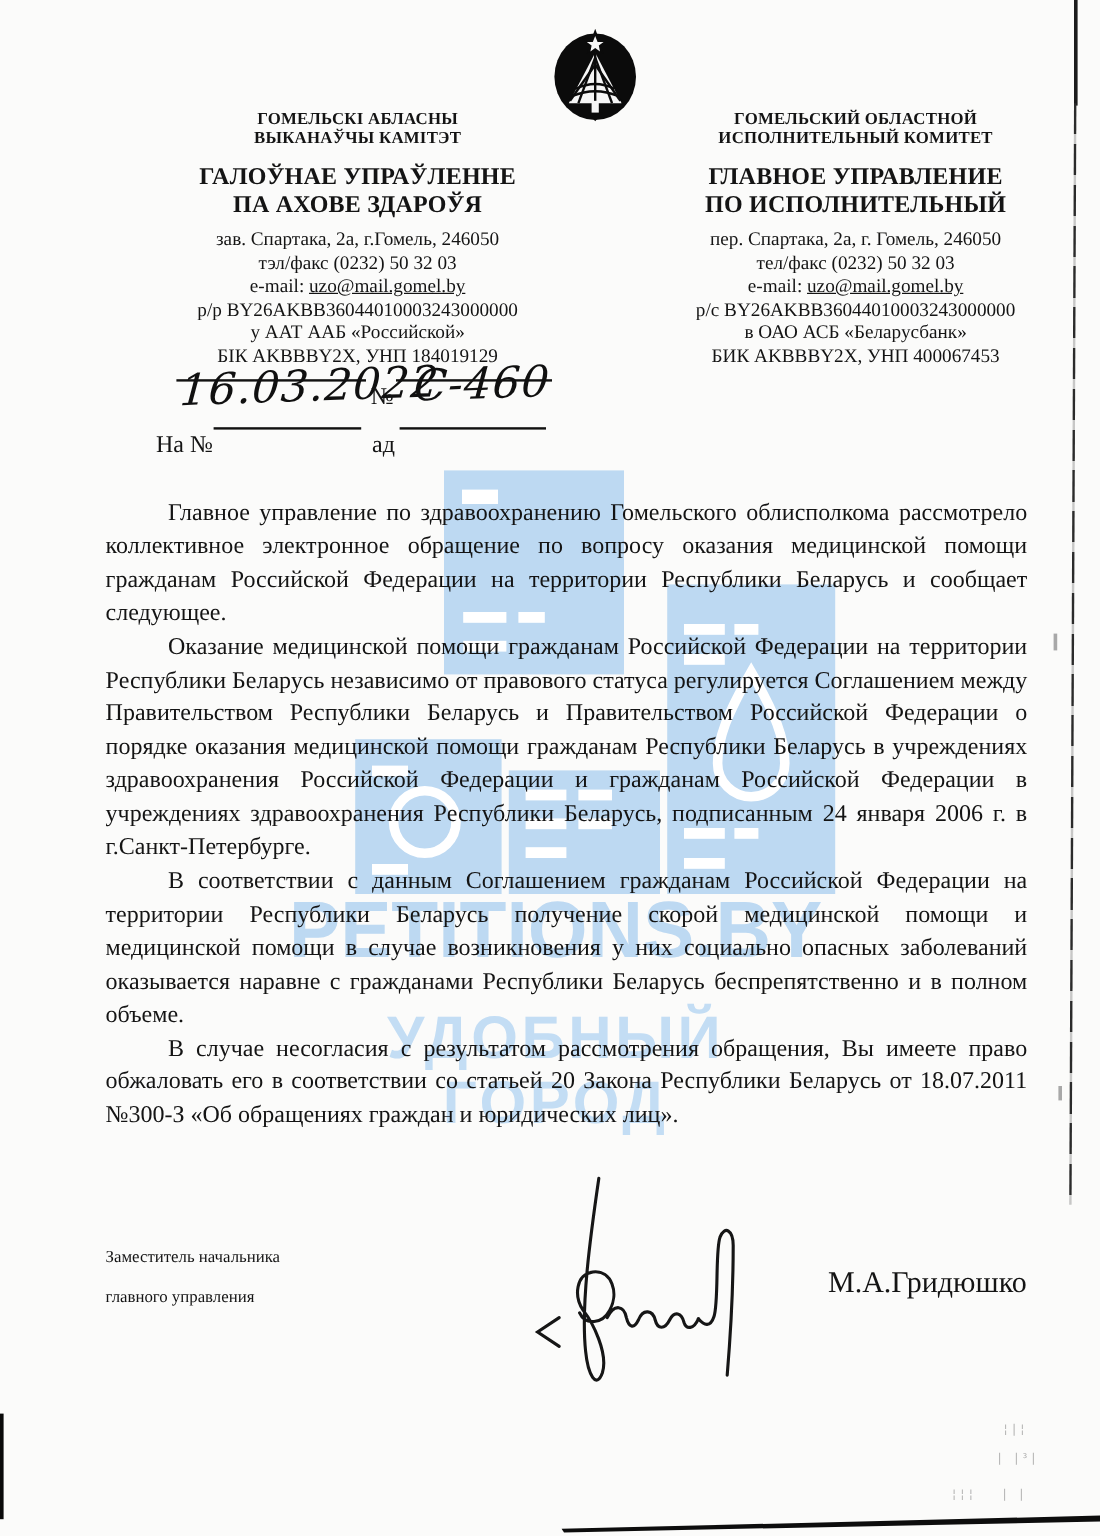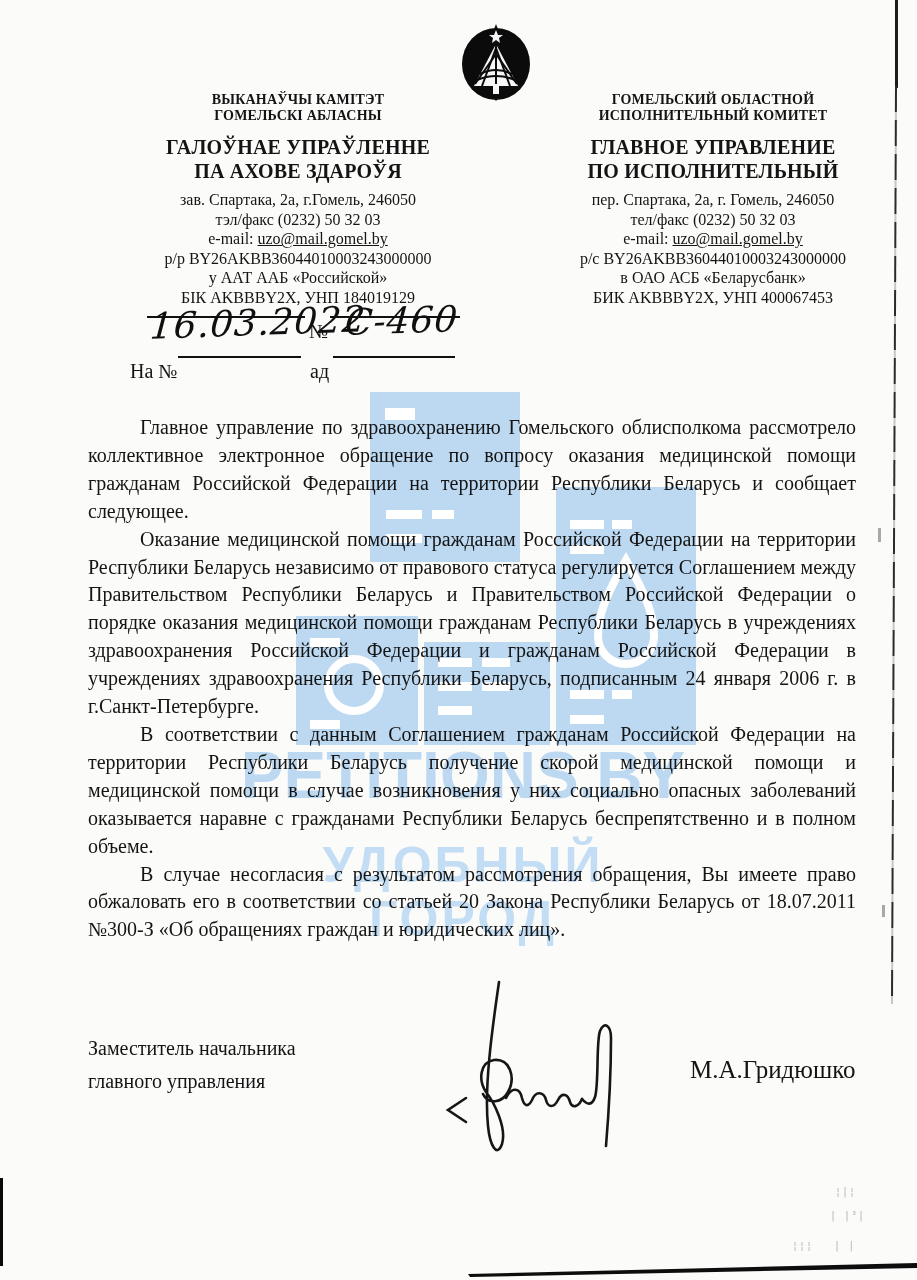--- a/index.html
+++ b/index.html
@@ -34,21 +34,21 @@
         transform:rotate(-2deg) skewX(-6deg);letter-spacing:1px;white-space:nowrap;}
   .uline{position:absolute;border-bottom:2px solid #111;}
   .lbl{font-size:20px;}
 
   
   .bodytext{position:absolute;left:88px;top:414px;width:768px;z-index:1;
     font-size:20px;line-height:27.9px;text-align:justify;}
   .bodytext p{margin:0;text-indent:52px;}
 
   
-  .sig-title{position:absolute;left:88px;top:1032px;font-size:20px;line-height:33px;z-index:1;}
+  .sig-title{position:absolute;left:88px;top:1032px;font-size:14px;line-height:33px;z-index:1;}
   .sig-name{position:absolute;left:690px;top:1056px;font-size:25px;z-index:1;}
   .sig-svg{position:absolute;left:436px;top:980px;z-index:2;}
 
   
   .art{position:absolute;z-index:3;}
   .edge-line{left:893px;top:86px;width:2px;height:918px;background:
      repeating-linear-gradient(180deg,#2b2b2b 0 26px,rgba(43,43,43,.25) 26px 34px);
      transform:rotate(.25deg);}
   .edge-line-top{left:895px;top:0;width:3px;height:88px;background:#1c1c1c;}
   .corner-bar{left:0;top:1178px;width:3px;height:88px;background:#0a0a0a;}
@@ -107,22 +107,22 @@
         <path d="M36,32 L57,62"></path>
       <path d="M20,52 Q36,44 52,52"></path>
         <path d="M17,58 Q36,50 55,58"></path>
     </g>
     <polygon points="36,8 38,13 43,13 39,16 40,21 36,18 32,21 33,16 29,13 34,13" fill="#f6f6f6"></polygon>
     <rect x="33" y="62" width="6" height="10" fill="#f6f6f6"></rect>
     <polygon points="30,72 42,72 36,79" fill="#0b0b0b"></polygon>
   </svg>
 
   <div class="hcol left">
+    <div class="h-small">ГОМЕЛЬСКІ АБЛАСНЫ</div>
     <div class="h-small">ВЫКАНАЎЧЫ КАМІТЭТ</div>
-    <div class="h-small">ГОМЕЛЬСКІ АБЛАСНЫ</div>
     <div class="h-gap"></div>
     <div class="h-big">ГАЛОЎНАЕ УПРАЎЛЕННЕ</div>
     <div class="h-big">ПА АХОВЕ ЗДАРОЎЯ</div>
     <div class="h-gap2"></div>
     <div class="h-addr">зав. Спартака, 2а, г.Гомель, 246050</div>
     <div class="h-addr">тэл/факс (0232) 50 32 03</div>
     <div class="h-addr"><span>e-mail: </span><span class="u">uzo@mail.gomel.by</span></div>
     <div class="h-addr">р/р BY26AKBB36044010003243000000</div>
     <div class="h-addr">у ААТ ААБ «Российской»</div>
     <div class="h-addr">БІК AKBBBY2X, УНП 184019129</div>

